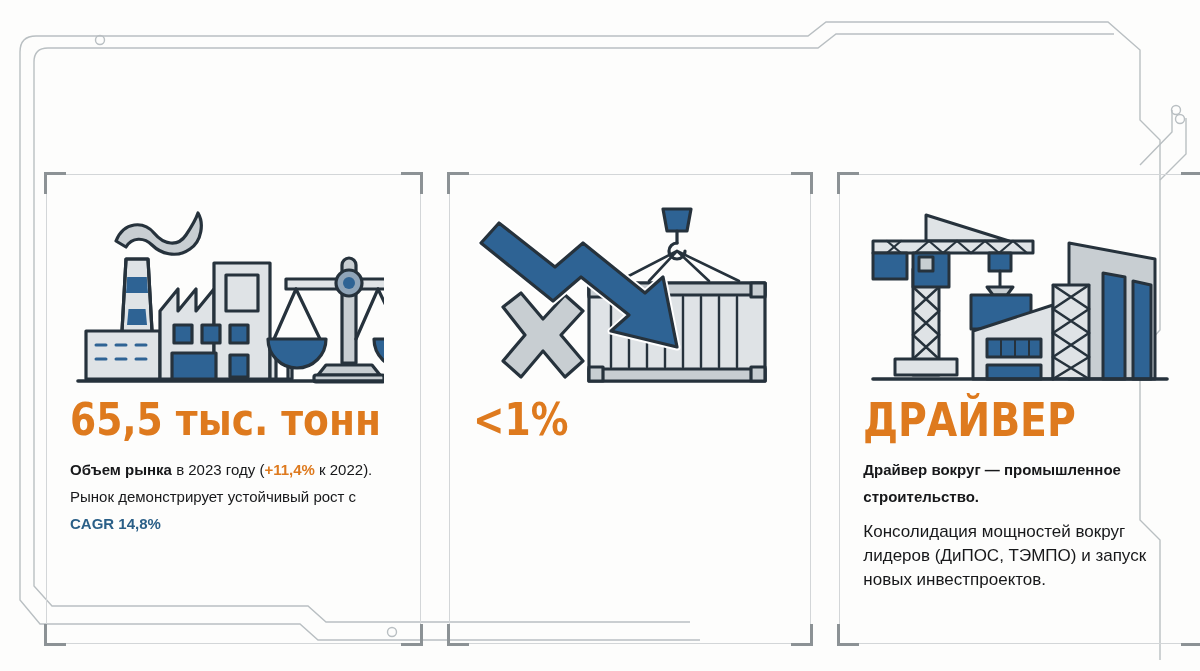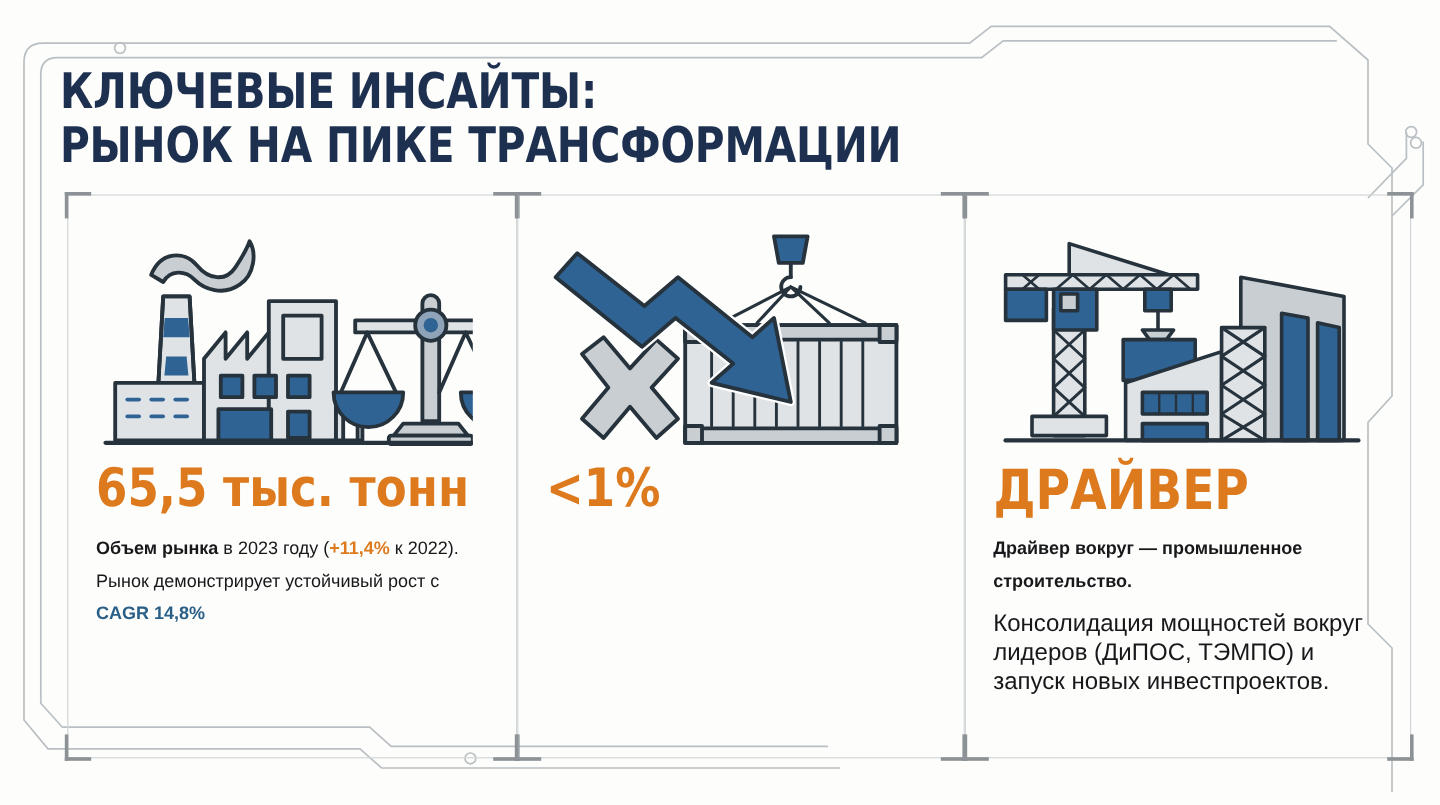--- a/index.html
+++ b/index.html
@@ -44,24 +44,24 @@
     color:#1e3050;
     text-transform:uppercase;
     transform:scaleX(0.92);
     transform-origin:left center;
     white-space:nowrap;
   }
 
   
   .cards{
     position:absolute;
-    left:10px; top:136px;
+    left:10px; top:148px;
     width:1120px; height:470px;
     display:flex;
-    margin-left:10px;
+    gap:28px;
   }
   .card{
     position:relative;
     flex:1 1 0;
     background:transparent;
     padding:0;
   }
   
   .card-border{
     position:absolute; inset:0;
@@ -111,21 +111,21 @@
   .body-text{
     font-size:15px;
     line-height:27px;
     color:#17181a;
   }
   .body-text b{ font-weight:bold; }
   .or{ color:#de7a1e; font-weight:bold; }
   .bl{ color:#2a5f87; font-weight:bold; }
 
   .sub-text{
-    font-size:20px;
+    font-size:17px;
     line-height:24px;
     color:#17181a;
     margin-top:10px;
   }
 </style>
 </head>
 <body>
 
 <svg id="circuit-frame" viewBox="0 0 1200 671" fill="none" xmlns="http://www.w3.org/2000/svg">
   <g stroke="#b9bfc2" stroke-width="1.4" fill="none">
@@ -143,24 +143,20 @@
     <circle cx="1176" cy="110" r="4.5"></circle>
     <circle cx="1180" cy="119" r="4.5"></circle>
 
     <path d="M 1160 180 L 1186 154 L 1186 118"></path>
     <path d="M 1140 165 L 1172 132 L 1172 110"></path>
   </g>
 </svg>
 
 <div class="page">
 
-  <div class="title-block">
-    <div class="title-line">КЛЮЧЕВЫЕ ИНСАЙТЫ:</div>
-    <div class="title-line">РЫНОК НА ПИКЕ ТРАНСФОРМАЦИИ</div>
-  </div>
 
   <div class="cards">
 
     <div class="card card1">
       <div class="card-border"></div>
       <span class="br tl"></span>
       <span class="br tr"></span>
       <span class="br bl"></span>
       <span class="br br2"></span>
 

